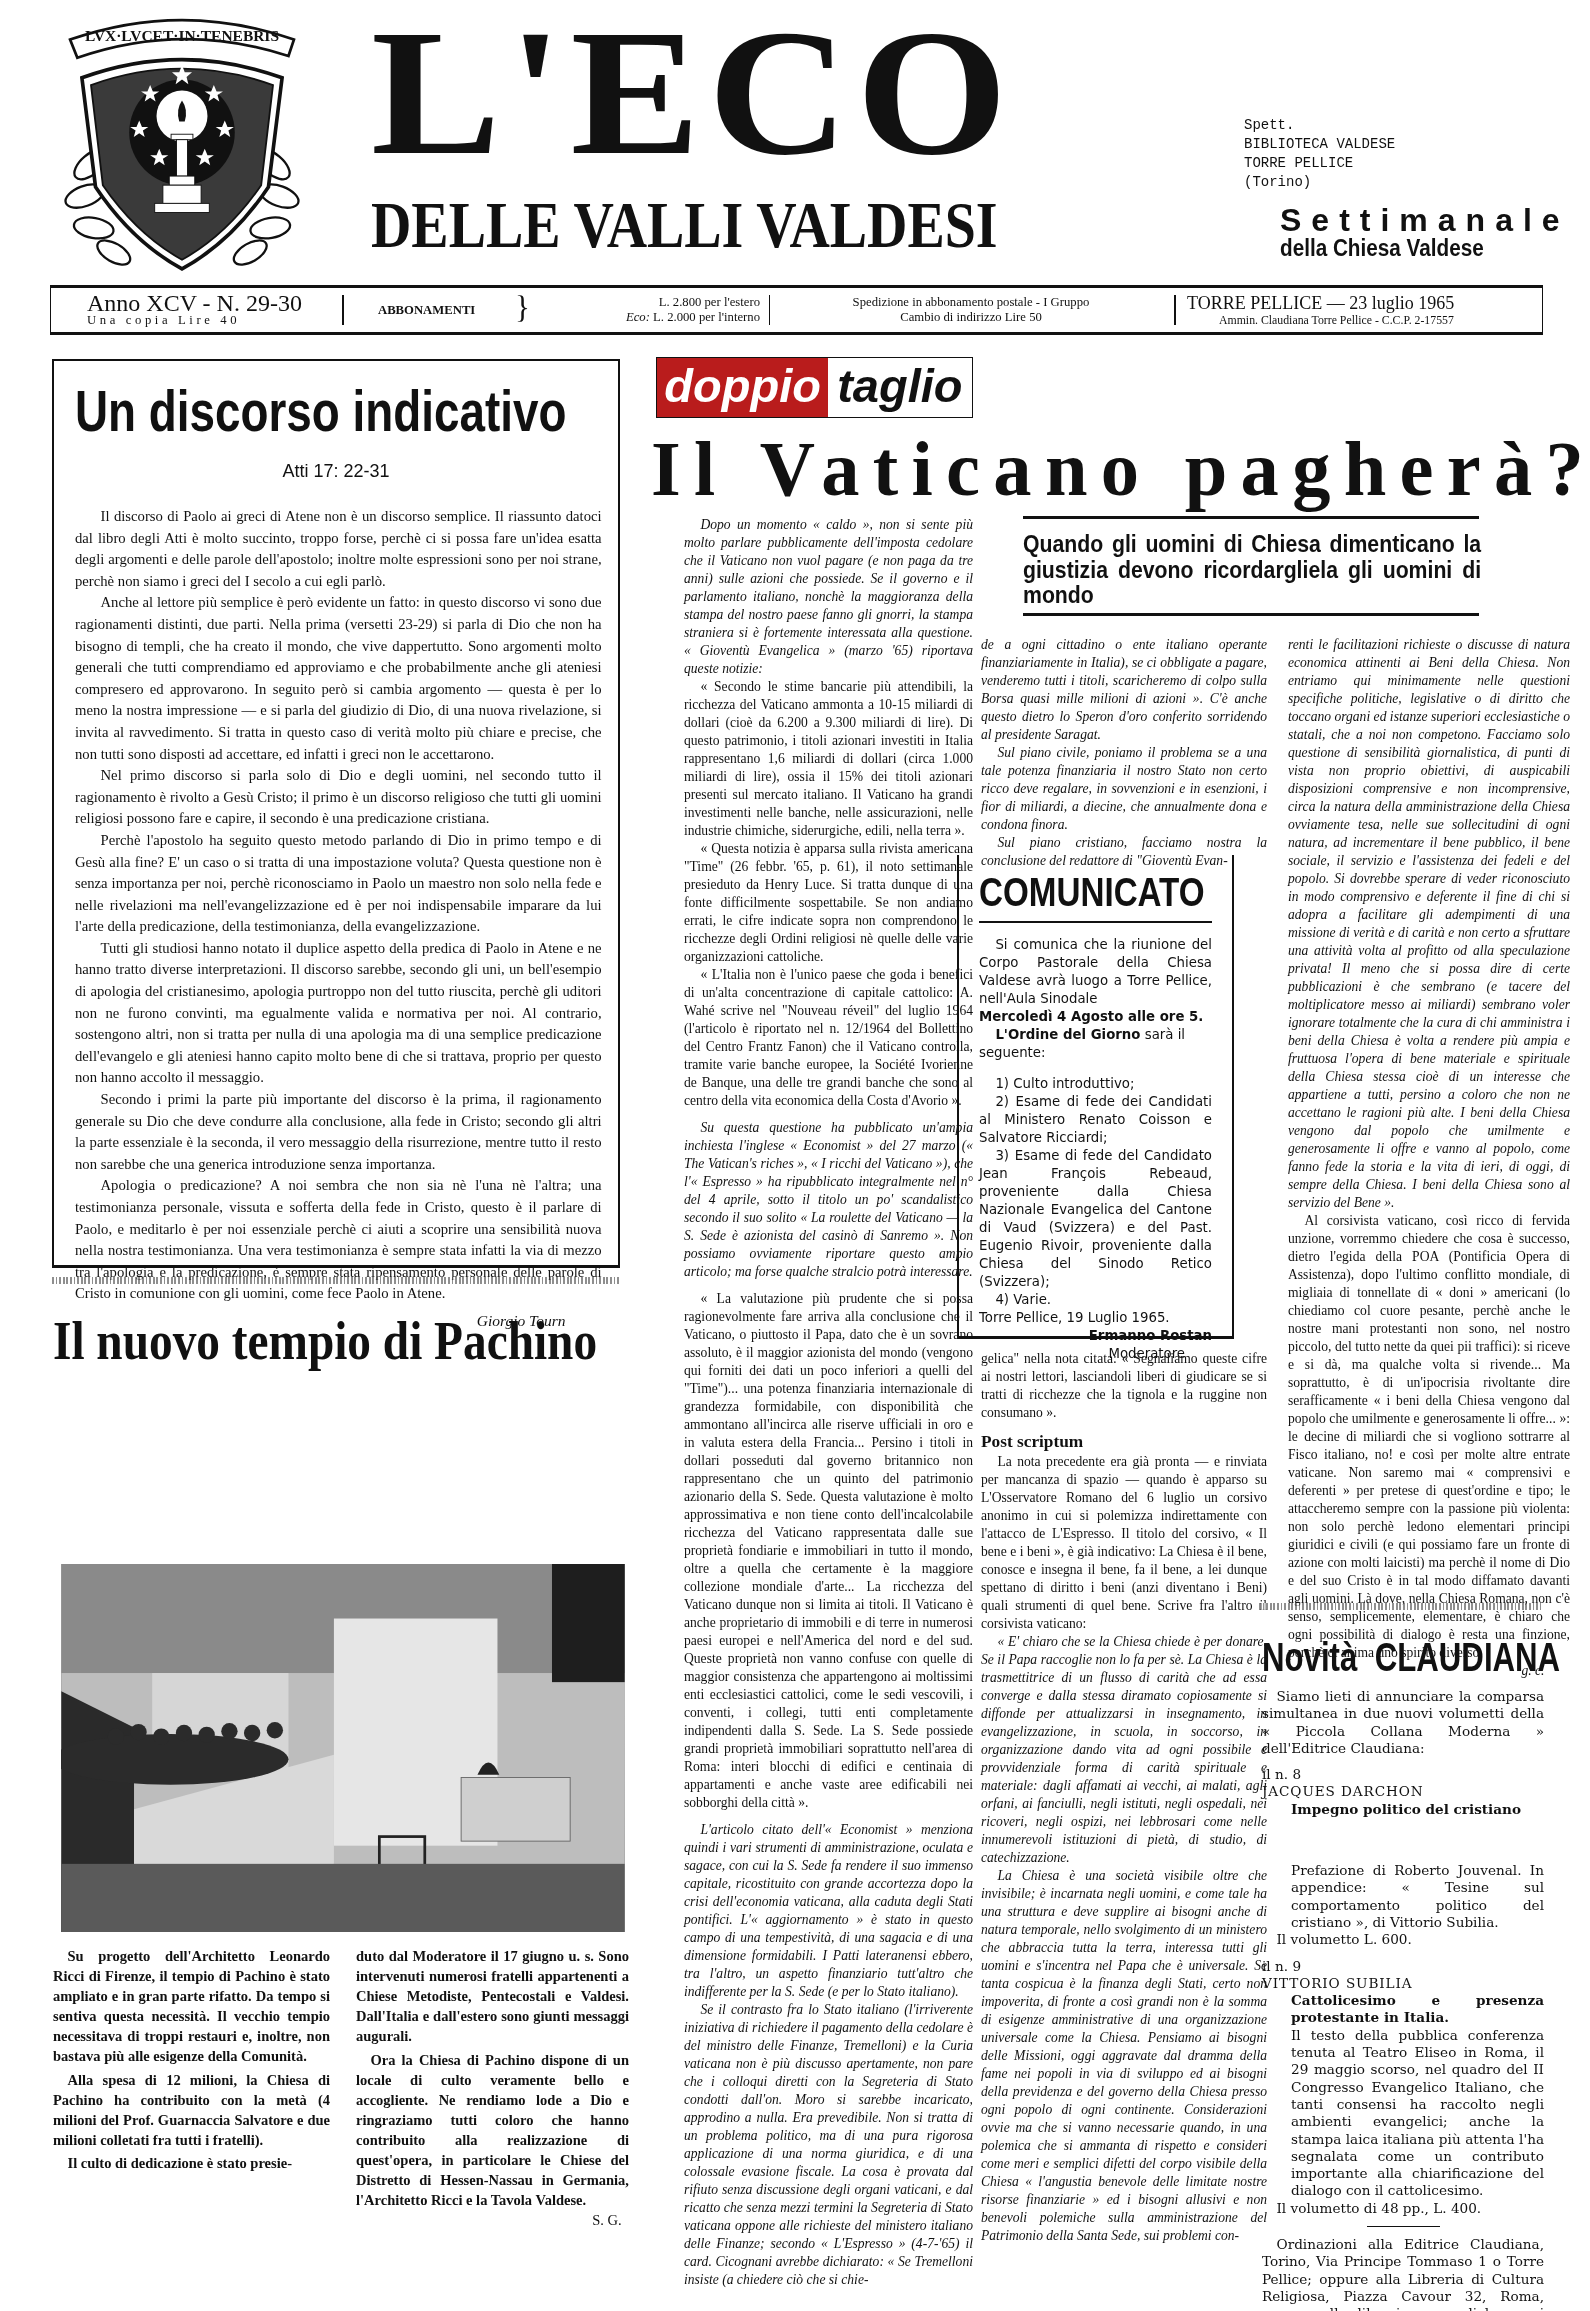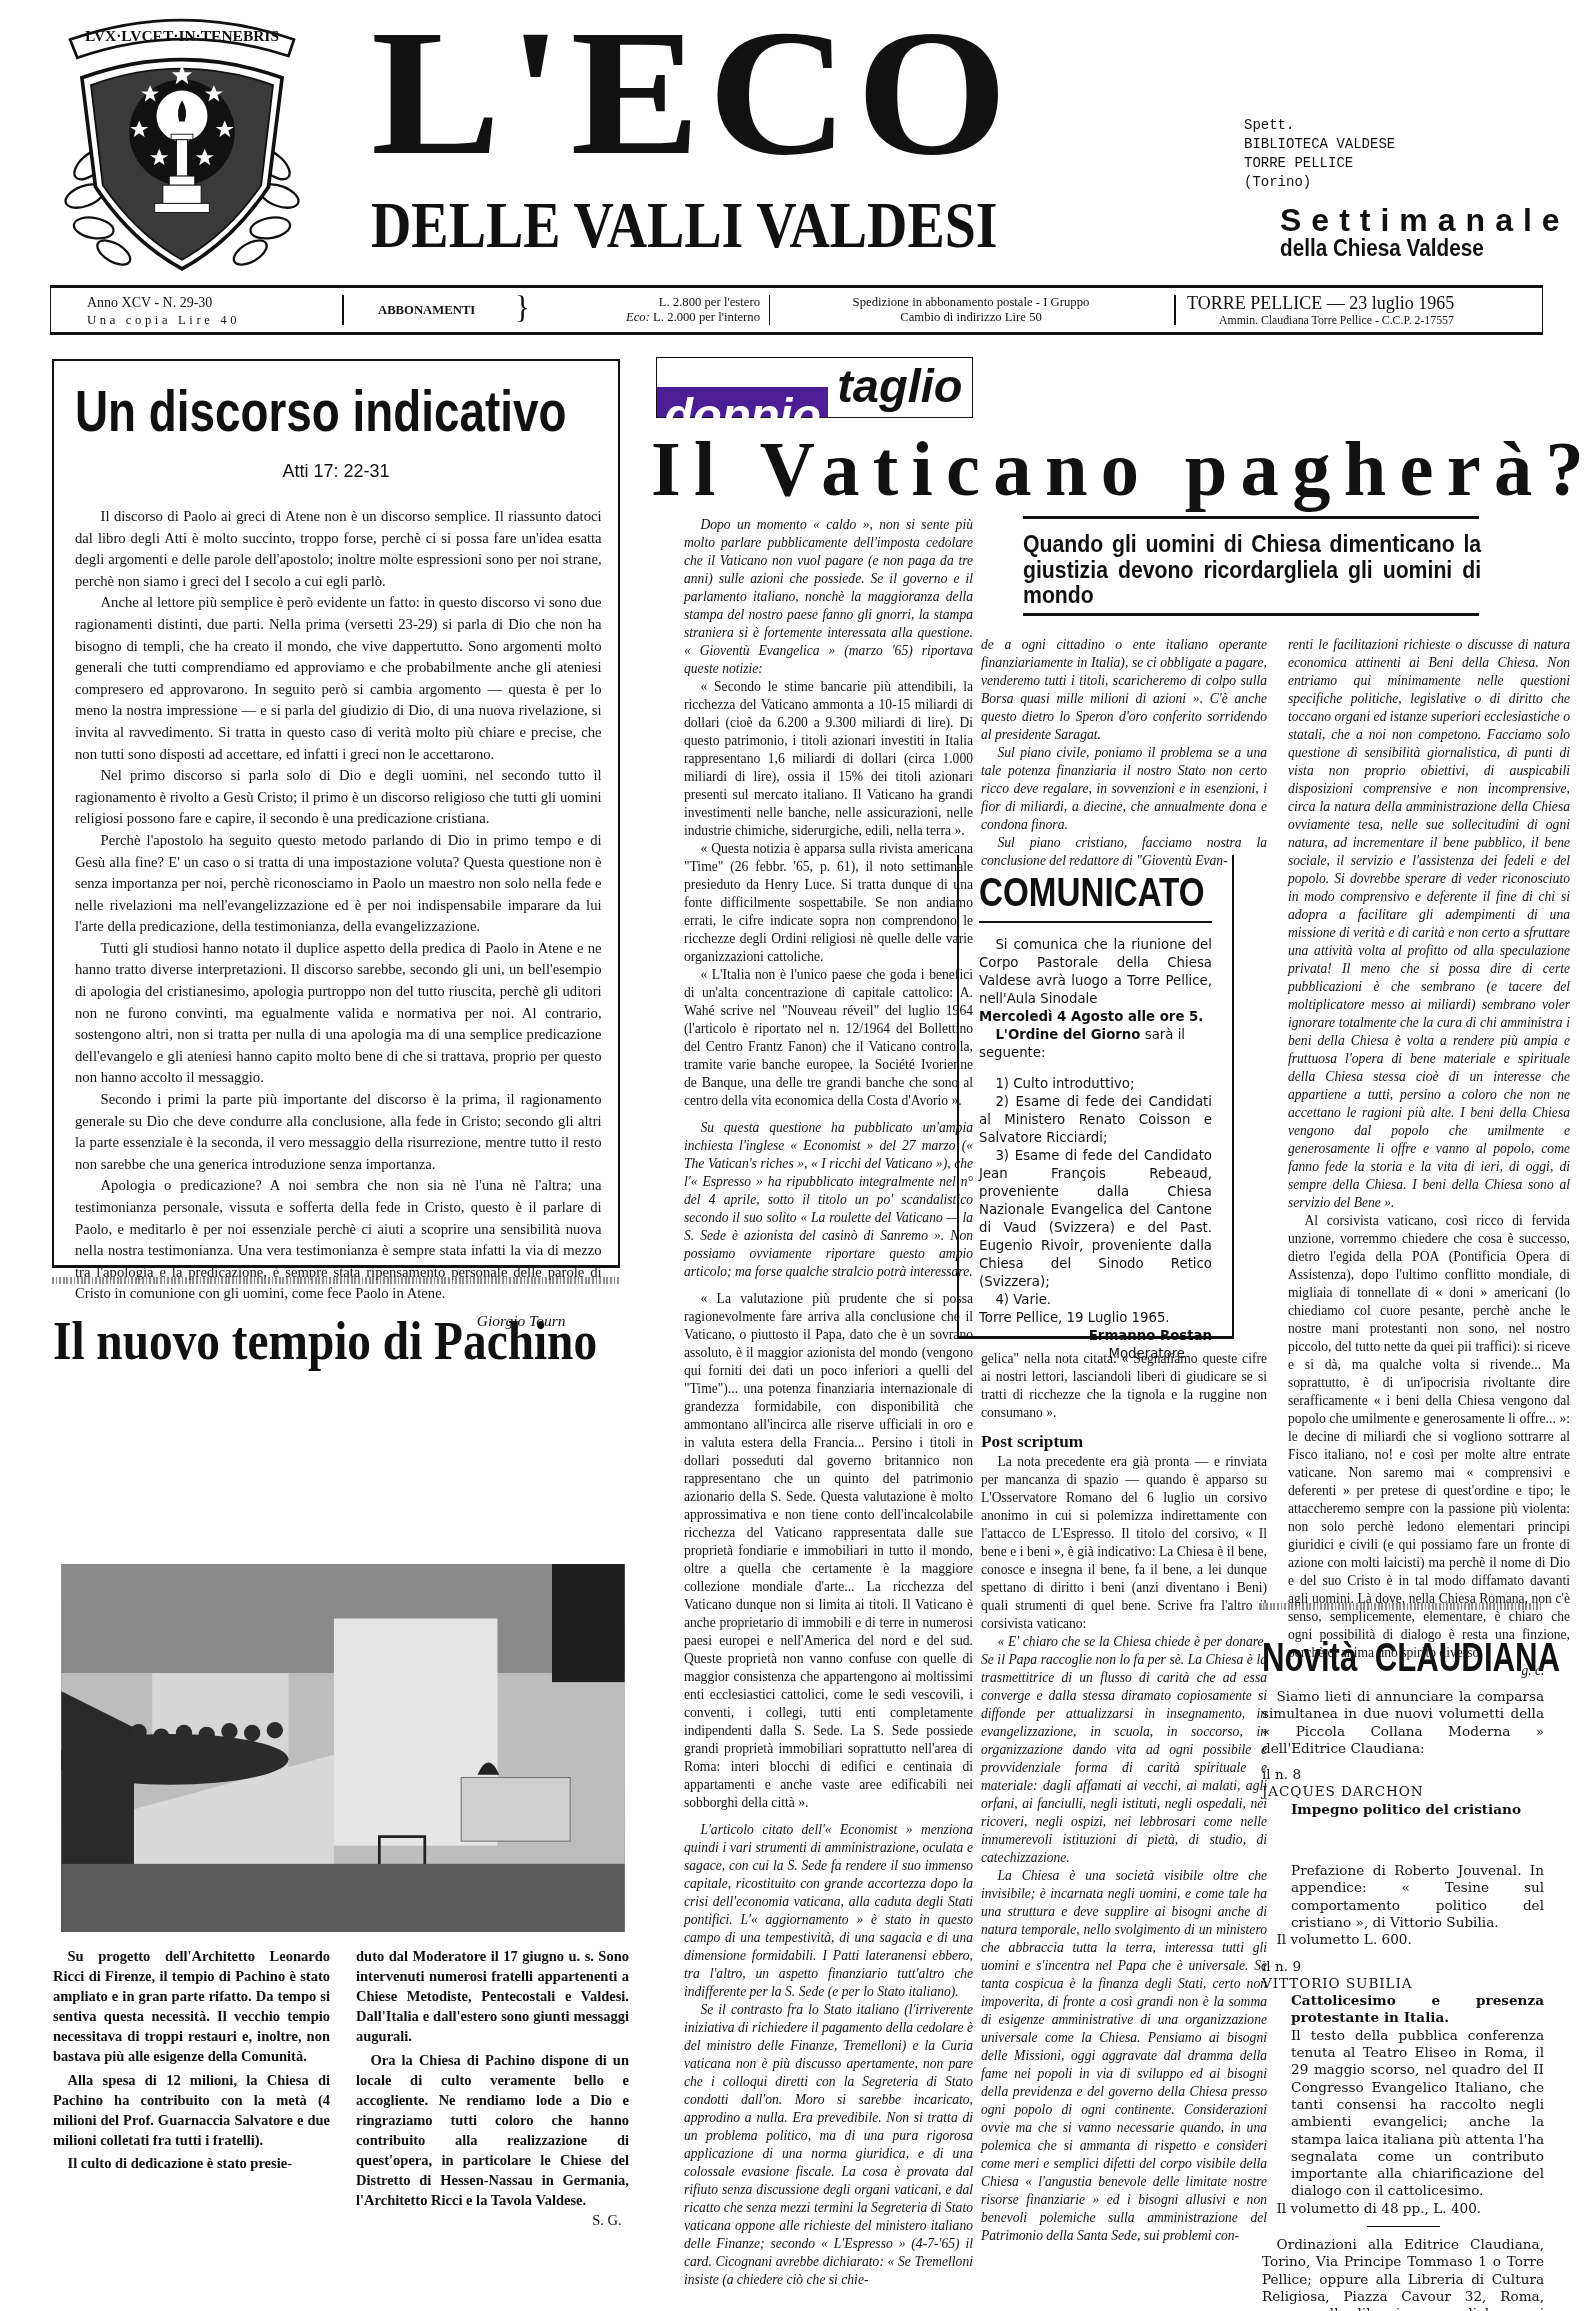--- a/index.html
+++ b/index.html
@@ -85,21 +85,21 @@
   <div>Spett.</div>
   <div>BIBLIOTECA VALDESE</div>
   <div>TORRE PELLICE</div>
   <div>(Torino)</div>
 </div>
 <div class="abs cond" style="left:1280px;top:202px;font-size:32px;letter-spacing:10px;">Settimanale</div>
 <div class="abs cond" style="left:1280px;top:235px;font-size:23px;transform:scaleX(.9);">della Chiesa Valdese</div>
 
 <div class="abs infobar" style="left:50px;top:285px;width:1491px;height:44px;">
   <div class="cell" style="left:36px;width:255px;">
-    <div style="font-size:14px;line-height:20px;font-family:Liberation Serif, serif;">Anno XCV - N. 29-30</div>
+    <div style="font-size:24px;line-height:20px;font-family:Liberation Serif, serif;">Anno XCV - N. 29-30</div>
     <div style="font-size:12.7px;letter-spacing:3.6px;">Una copia Lire 40</div>
   </div>
   <div class="vsep" style="left:291px;"></div>
   <div class="cell" style="left:327px;width:136px;">
     <div style="font-size:12.7px;font-weight:bold;">ABBONAMENTI</div>
   </div>
   <div class="abs" style="left:464px;top:3.6px;font-size:31px;line-height:31px;">}</div>
   <div class="cell" style="left:482px;width:227px;text-align:right;font-size:12.7px;">
     <div>L. 2.800 per l'estero</div>
     <div><span class="ital">Eco:</span> <span>L. 2.000 per l'interno</span></div>
@@ -164,21 +164,21 @@
   <p style="text-indent:14.5px;margin-top:3.6px;">Alla spesa di 12 milioni, la Chiesa di Pachino ha contribuito con la metà (4 milioni del Prof. Guarnaccia Salvatore e due milioni colletati fra tutti i fratelli).</p>
   <p style="text-indent:14.5px;margin-top:3.6px;">Il culto di dedicazione è stato presie-</p>
 </div>
 <div class="abs" style="left:356px;top:1946px;width:273px;font-size:14.5px;line-height:20px;font-weight:bold;text-align:justify;">
   <p>duto dal Moderatore il 17 giugno u. s. Sono intervenuti numerosi fratelli appartenenti a Chiese Metodiste, Pentecostali e Valdesi. Dall'Italia e dall'estero sono giunti messaggi augurali.</p>
   <p style="text-indent:14.5px;margin-top:3.6px;">Ora la Chiesa di Pachino dispone di un locale di culto veramente bello e accogliente. Ne rendiamo lode a Dio e ringraziamo tutti coloro che hanno contribuito alla realizzazione di quest'opera, in particolare le Chiese del Distretto di Hessen-Nassau in Germania, l'Architetto Ricci e la Tavola Valdese.</p>
   <div style="text-align:right;padding-right:7.3px;font-weight:normal;">S. G.</div>
 </div>
 
 <div class="abs" style="left:656px;top:357px;height:59px;border:1.8px solid #111;display:flex;">
-  <span class="ital" style="background:#4c1d95;color:#fff;font-family:'Liberation Sans',sans-serif;font-weight:bold;font-size:47px;line-height:56px;padding:0 7.3px;margin-top:29px;">doppio</span>
+  <span class="ital" style="background:#b91c1c;color:#fff;font-family:'Liberation Sans',sans-serif;font-weight:bold;font-size:47px;line-height:56px;padding:0 7.3px;">doppio</span>
   <span class="ital" style="color:#111;font-family:'Liberation Sans',sans-serif;font-weight:bold;font-size:47px;line-height:56px;padding:0 9px;">taglio</span>
 </div>
 <div class="abs" style="left:651px;top:423px;font-family:'Liberation Serif',serif;font-weight:bold;font-size:78px;line-height:91px;letter-spacing:13.6px;white-space:nowrap;transform:scaleX(.98);transform-origin:left top;">Il Vaticano pagherà?</div>
 
 <div class="rule" style="left:1023px;top:516px;width:456px;height:2.7px;"></div>
 <div class="abs cond" style="left:1023px;top:532px;width:509px;font-size:23.6px;line-height:25.5px;transform:scaleX(.9);text-align:justify;">Quando gli uomini di Chiesa dimenticano la giustizia devono ricordargliela gli uomini di mondo</div>
 <div class="rule" style="left:1023px;top:613px;width:456px;height:2.7px;"></div>
 
 <div class="abs col-txt" style="left:655px;top:516px;width:289px;">
   <p class="ital">Dopo un momento « caldo », non si sente più molto parlare pubblicamente dell'imposta cedolare che il Vaticano non vuol pagare (e non paga da tre anni) sulle azioni che possiede. Se il governo e il parlamento italiano, nonchè la maggioranza della stampa del nostro paese fanno gli gnorri, la stampa straniera si è fortemente interessata alla questione. « Gioventù Evangelica » (marzo '65) riportava queste notizie:</p>

